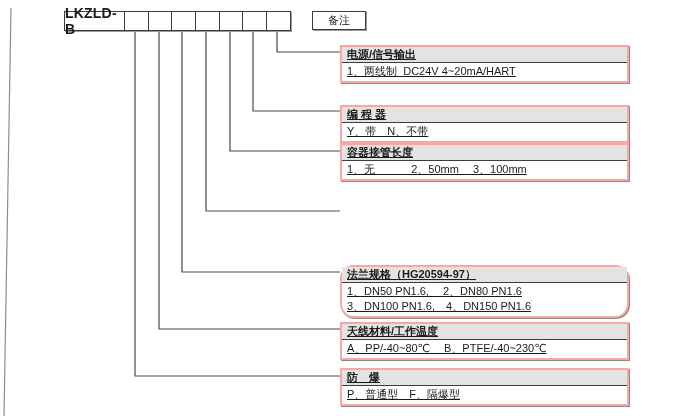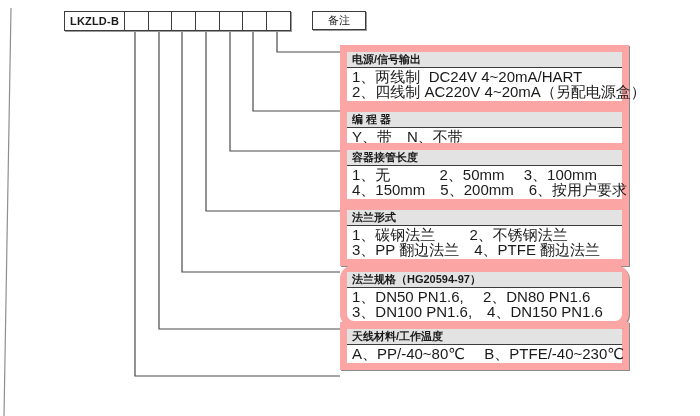--- a/index.html
+++ b/index.html
@@ -11,44 +11,44 @@
   #wires{position:absolute;left:0;top:0;width:700px;height:416px;}
 
   
   .model-row{
     position:absolute;left:64px;top:11px;height:20px;display:flex;
     border:1px solid #3c3c3c;box-sizing:border-box;background:#fff;
     box-shadow:1px 1px 0 #9a9a9a;
   }
   .model-cell{
     width:59px;display:flex;align-items:center;justify-content:center;
-    font-size:11px;font-weight:bold;letter-spacing:.2px;box-sizing:border-box;
+    font-size:14px;font-weight:bold;letter-spacing:.2px;box-sizing:border-box;
   }
   .code-cell{
     width:23.7px;border-left:1px solid #3c3c3c;box-sizing:border-box;background:#fff;
   }
   .remark-box{
     position:absolute;left:312px;top:11px;width:54px;height:19px;
     border:1px solid #3c3c3c;box-sizing:border-box;background:#fff;
     display:flex;align-items:center;justify-content:center;
     font-size:11px;box-shadow:1px 1px 0 #9a9a9a;
   }
 
   
   .section{
     position:absolute;left:340px;width:289px;box-sizing:border-box;
-    border:7px solid #fca5a5;background:#ffffff;box-shadow:1px 1px 0 #8a8a8a;
+    border:2px solid #fca5a5;background:#ffffff;box-shadow:1px 1px 0 #8a8a8a;text-decoration:underline;
   }
   .sec-title{
     background:#e3e3e3;border-bottom:1px solid #3c3c3c;
     font-weight:bold;font-size:11px;height:15px;line-height:15px;
     padding:0 5px;white-space:pre;
   }
   .sec-body{padding:1px 5px 2px 5px;}
-  .sec-line{font-size:15px;line-height:15px;white-space:pre;}
+  .sec-line{font-size:11px;line-height:15px;white-space:pre;}
 
   .t1{top:45px;} .t2{top:105px;} .t3{top:143px;} .t4{top:203px;}
   .t5{top:265px;border-radius:14px;} .t6{top:322px;} .t7{top:368px;}
 </style>
 </head>
 <body>
 
 <div id="canvas">
 
   <svg id="wires" viewBox="0 0 700 416" xmlns="http://www.w3.org/2000/svg">
@@ -75,56 +75,53 @@
     <div class="code-cell"></div>
     <div class="code-cell"></div>
     <div class="code-cell"></div>
   </div>
   <div class="remark-box">备注</div>
 
   <div class="section t1">
     <div class="sec-title">电源/信号输出</div>
     <div class="sec-body">
       <div class="sec-line">1、两线制  DC24V 4~20mA/HART</div>
-      <div class="sec-line">2、四线制 AC220V 4~20mA（另配电源盒）</div>
     </div>
   </div>
 
   <div class="section t2">
     <div class="sec-title">编 程 器</div>
     <div class="sec-body">
       <div class="sec-line">Y、带　N、不带</div>
     </div>
   </div>
 
   <div class="section t3">
     <div class="sec-title">容器接管长度</div>
     <div class="sec-body">
       <div class="sec-line">1、无　　　 2、50mm　 3、100mm</div>
-      <div class="sec-line">4、150mm　5、200mm　6、按用户要求</div>
     </div>
   </div>
 
-  <div class="section t4">
-    <div class="sec-title">法兰形式</div>
-    <div class="sec-body">
-      <div class="sec-line">1、碳钢法兰　　 2、不锈钢法兰</div>
-      <div class="sec-line">3、PP 翻边法兰　4、PTFE 翻边法兰</div>
-    </div>
-  </div>
 
   <div class="section t5">
     <div class="sec-title">法兰规格（HG20594-97）</div>
     <div class="sec-body">
       <div class="sec-line">1、DN50 PN1.6,　 2、DN80 PN1.6</div>
       <div class="sec-line">3、DN100 PN1.6,　4、DN150 PN1.6</div>
     </div>
   </div>
 
   <div class="section t6">
     <div class="sec-title">天线材料/工作温度</div>
     <div class="sec-body">
       <div class="sec-line">A、PP/-40~80℃　 B、PTFE/-40~230℃</div>
     </div>
   </div>
 
+  <div class="section t7">
+    <div class="sec-title">防　爆</div>
+    <div class="sec-body">
+      <div class="sec-line">P、普通型　F、隔爆型</div>
+    </div>
+  </div>
 
 </div>
 
 </body></html>

